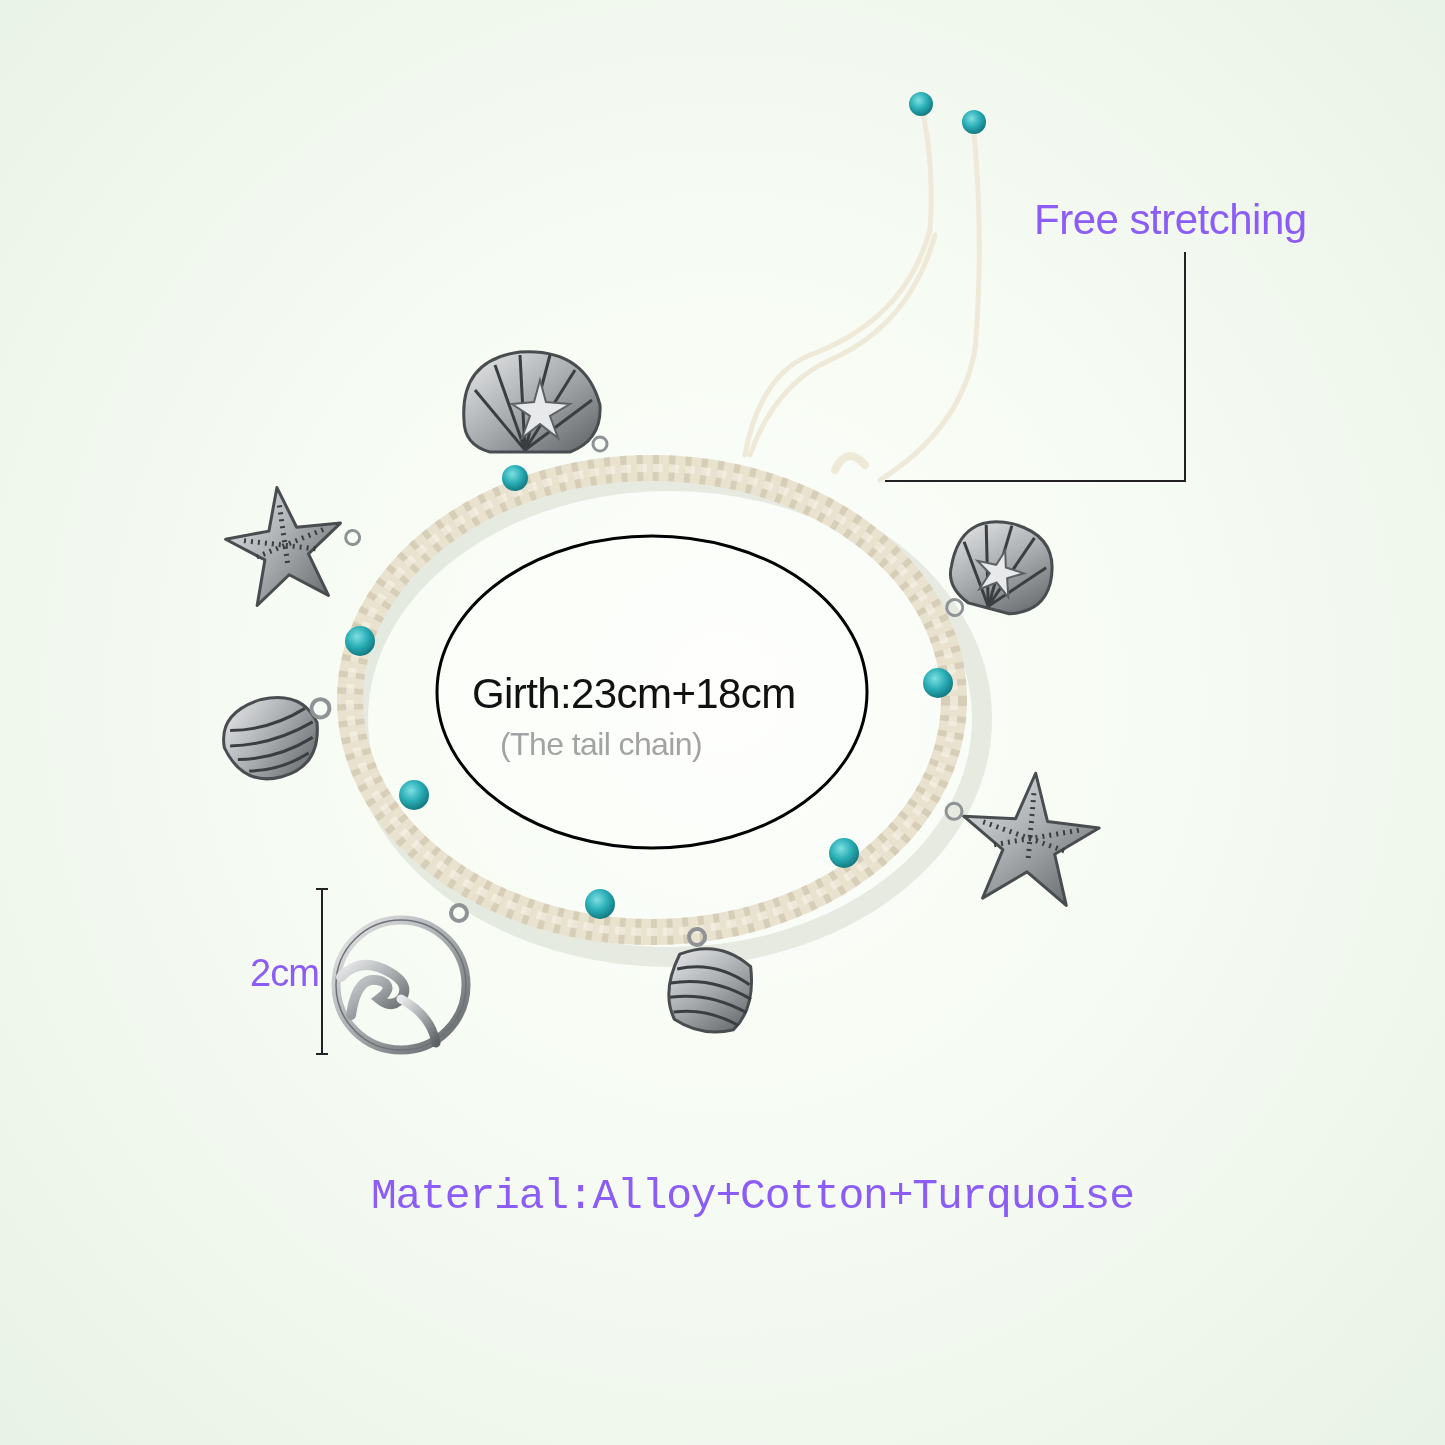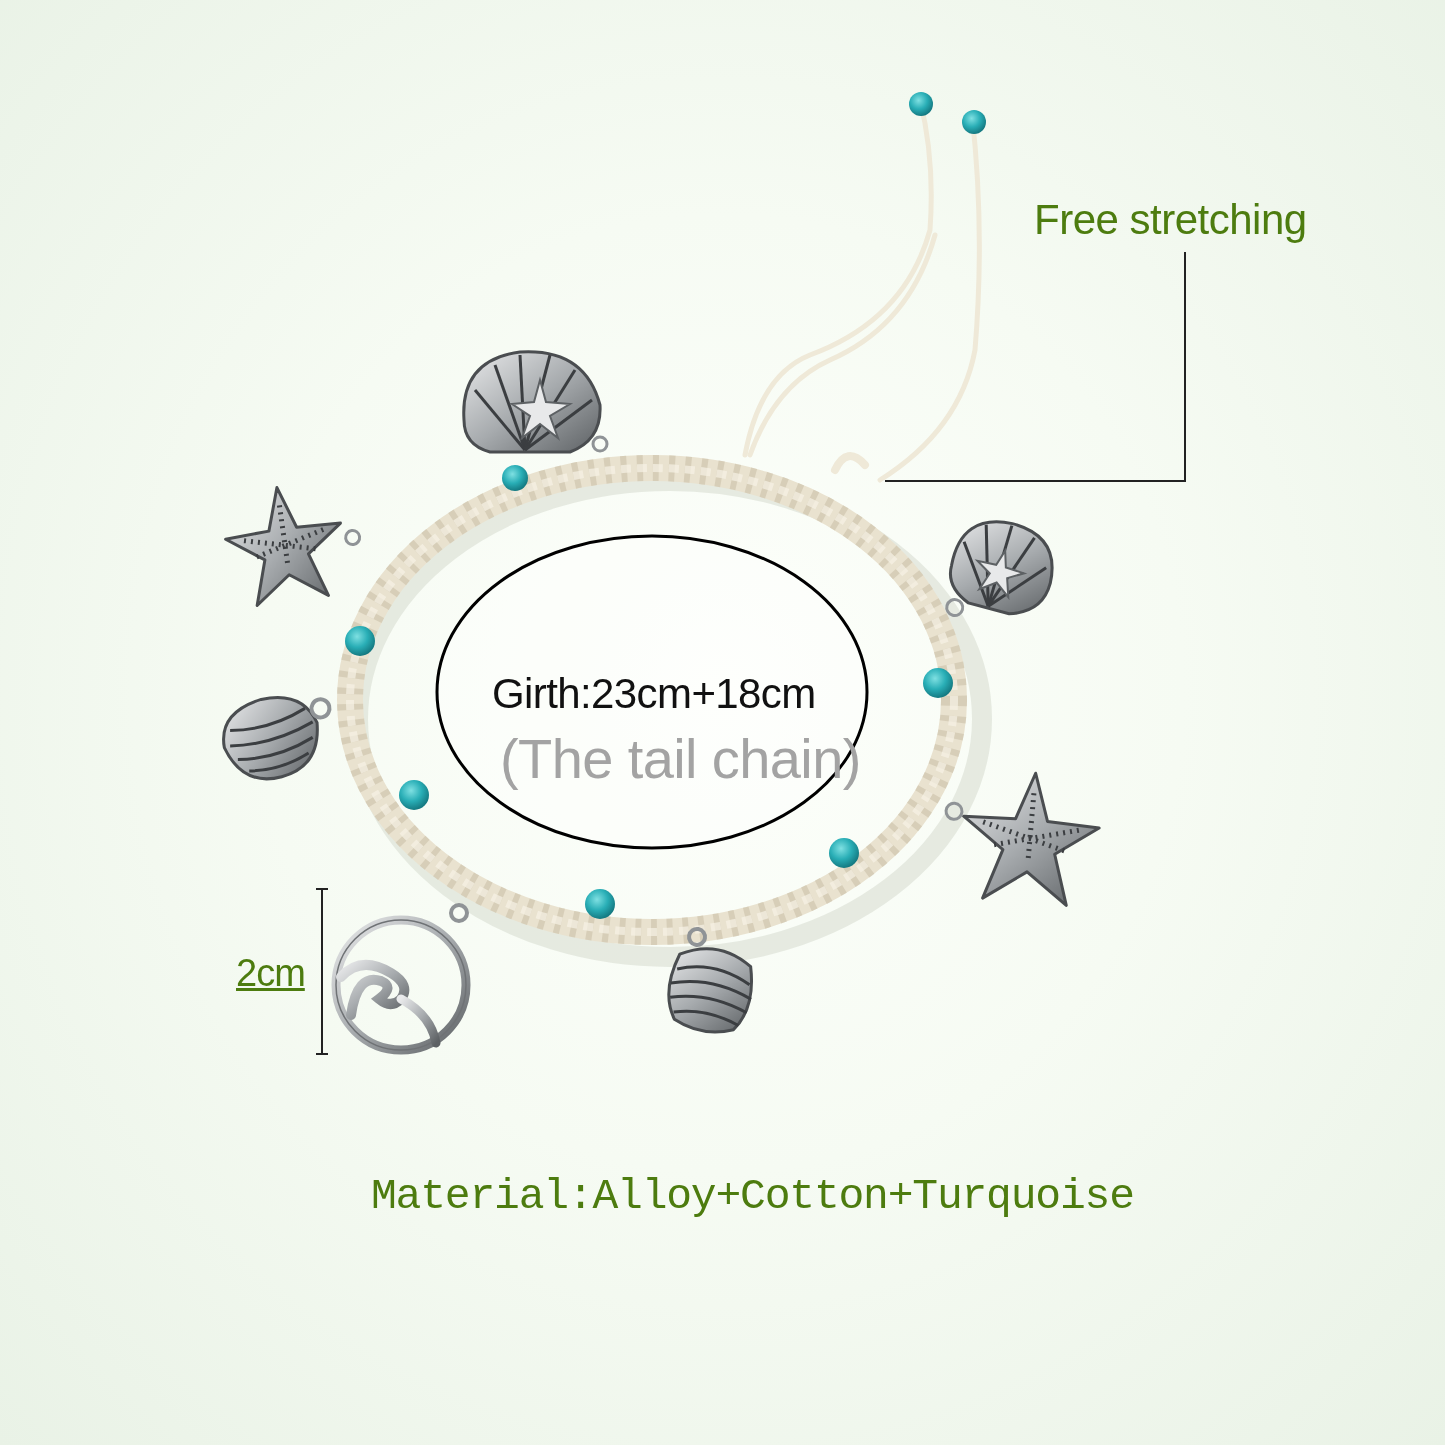--- a/index.html
+++ b/index.html
@@ -4,25 +4,25 @@
   <style>
     html, body { margin: 0; padding: 0; }
     body {
       width: 1445px; height: 1445px; overflow: hidden;
       background: radial-gradient(ellipse at 50% 48%, #fdfffb 0%, #f6fbf3 45%, #e9f2e6 100%);
       font-family: "Liberation Sans", sans-serif;
       position: relative;
     }
     .stage { position: absolute; left: 0; top: 0; width: 1445px; height: 1445px; }
     svg.art { position: absolute; left: 0; top: 0; }
-    .label { position: absolute; color: #4d7c0f; white-space: nowrap; letter-spacing: -0.5px; }
+    .label { position: absolute; color: #8b5cf6; white-space: nowrap; letter-spacing: -0.5px; }
     .free-stretch { left: 1034px; top: 196px; font-size: 42px; }
-    .girth-main { position: absolute; left: 492px; top: 670px; font-size: 42px; color: #111; letter-spacing: -0.6px; }
-    .girth-sub { position: absolute; left: 500px; top: 726px; font-size: 56px; color: #a3a3a3; letter-spacing: -0.6px; }
-    .size-label { left: 236px; top: 952px; font-size: 38px; letter-spacing: -1px; text-decoration: underline; }
+    .girth-main { position: absolute; left: 472px; top: 670px; font-size: 42px; color: #111; letter-spacing: -0.6px; }
+    .girth-sub { position: absolute; left: 500px; top: 726px; font-size: 32px; color: #a3a3a3; letter-spacing: -0.6px; }
+    .size-label { left: 250px; top: 952px; font-size: 38px; letter-spacing: -1px; }
     .material { left: 371px; top: 1172px; font-size: 43px; letter-spacing: -1.2px; font-family: Liberation Mono, monospace; }
     .weight { left: 402px; top: 1230px; font-size: 43px; letter-spacing: -1.2px; }
   </style>
 </head>
 <body>
 
 <div class="stage">
   <svg class="art" width="1445" height="1445" viewBox="0 0 1445 1445">
     <defs>
       <radialGradient id="bead" cx="40%" cy="35%" r="65%">

